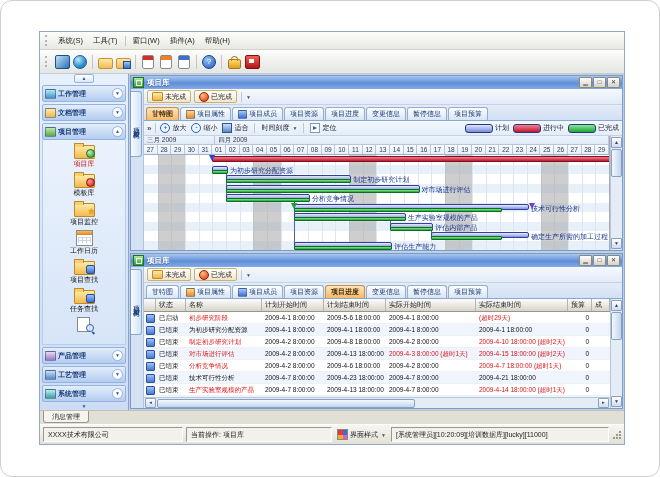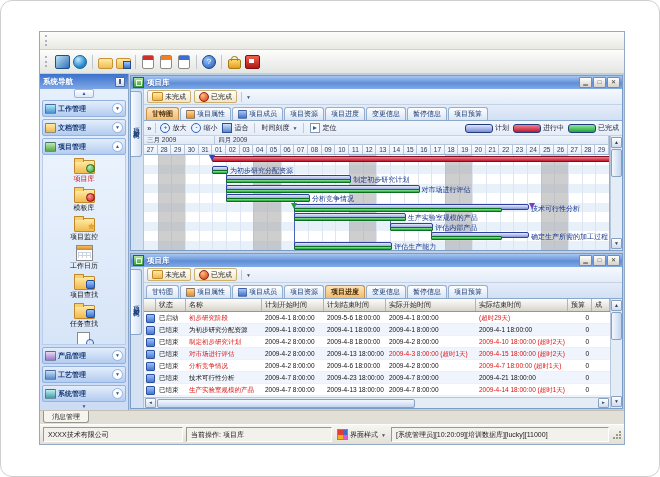--- a/index.html
+++ b/index.html
@@ -172,20 +172,28 @@
     radial-gradient(circle at 8px 2px,#9a9a8a 1px,transparent 1.4px);}
 </style>
 </head>
 <body>
 
 <div class="stage">
   <div class="app">
 
     <div class="menubar">
       <div class="grip"></div>
+      <div id="menu-items" style="display:flex;align-items:center;">
+          <div class="menu-item">系统(S)</div>
+          <div class="menu-item">工具(T)</div>
+          <div class="menu-sep"></div>
+          <div class="menu-item">窗口(W)</div>
+          <div class="menu-item">插件(A)</div>
+          <div class="menu-item">帮助(H)</div>
+        </div>
     </div>
 
     <div class="toolbar">
       <div class="grip"></div>
       <div id="tool-icons" style="display:flex;align-items:center;">
           <div class="tbtn">
             <div class="ticon computer-icon"></div>
           </div>
           <div class="tbtn">
             <div class="ticon globe-icon"></div>
@@ -216,24 +224,20 @@
             <div class="ticon lock-icon"></div>
           </div>
           <div class="tbtn">
             <div class="ticon exit-icon"></div>
           </div>
         </div>
     </div>
 
     <div class="main">
       <div class="sidebar">
-        <div class="sb-header">
-          <span class="title">系统导航</span>
-          <span class="pin-icon"></span>
-        </div>
         <div class="sb-collapse">
             <span>▲</span>
           </div>
         <div id="sb-body" style="flex:1;display:flex;flex-direction:column;min-height:0;">
             <div class="sb-group">
               <div class="sb-gicon gi-work"></div>
               <div class="sb-glabel">工作管理</div>
               <div class="sb-chev">▼</div>
             </div>
             <div class="sb-group">

